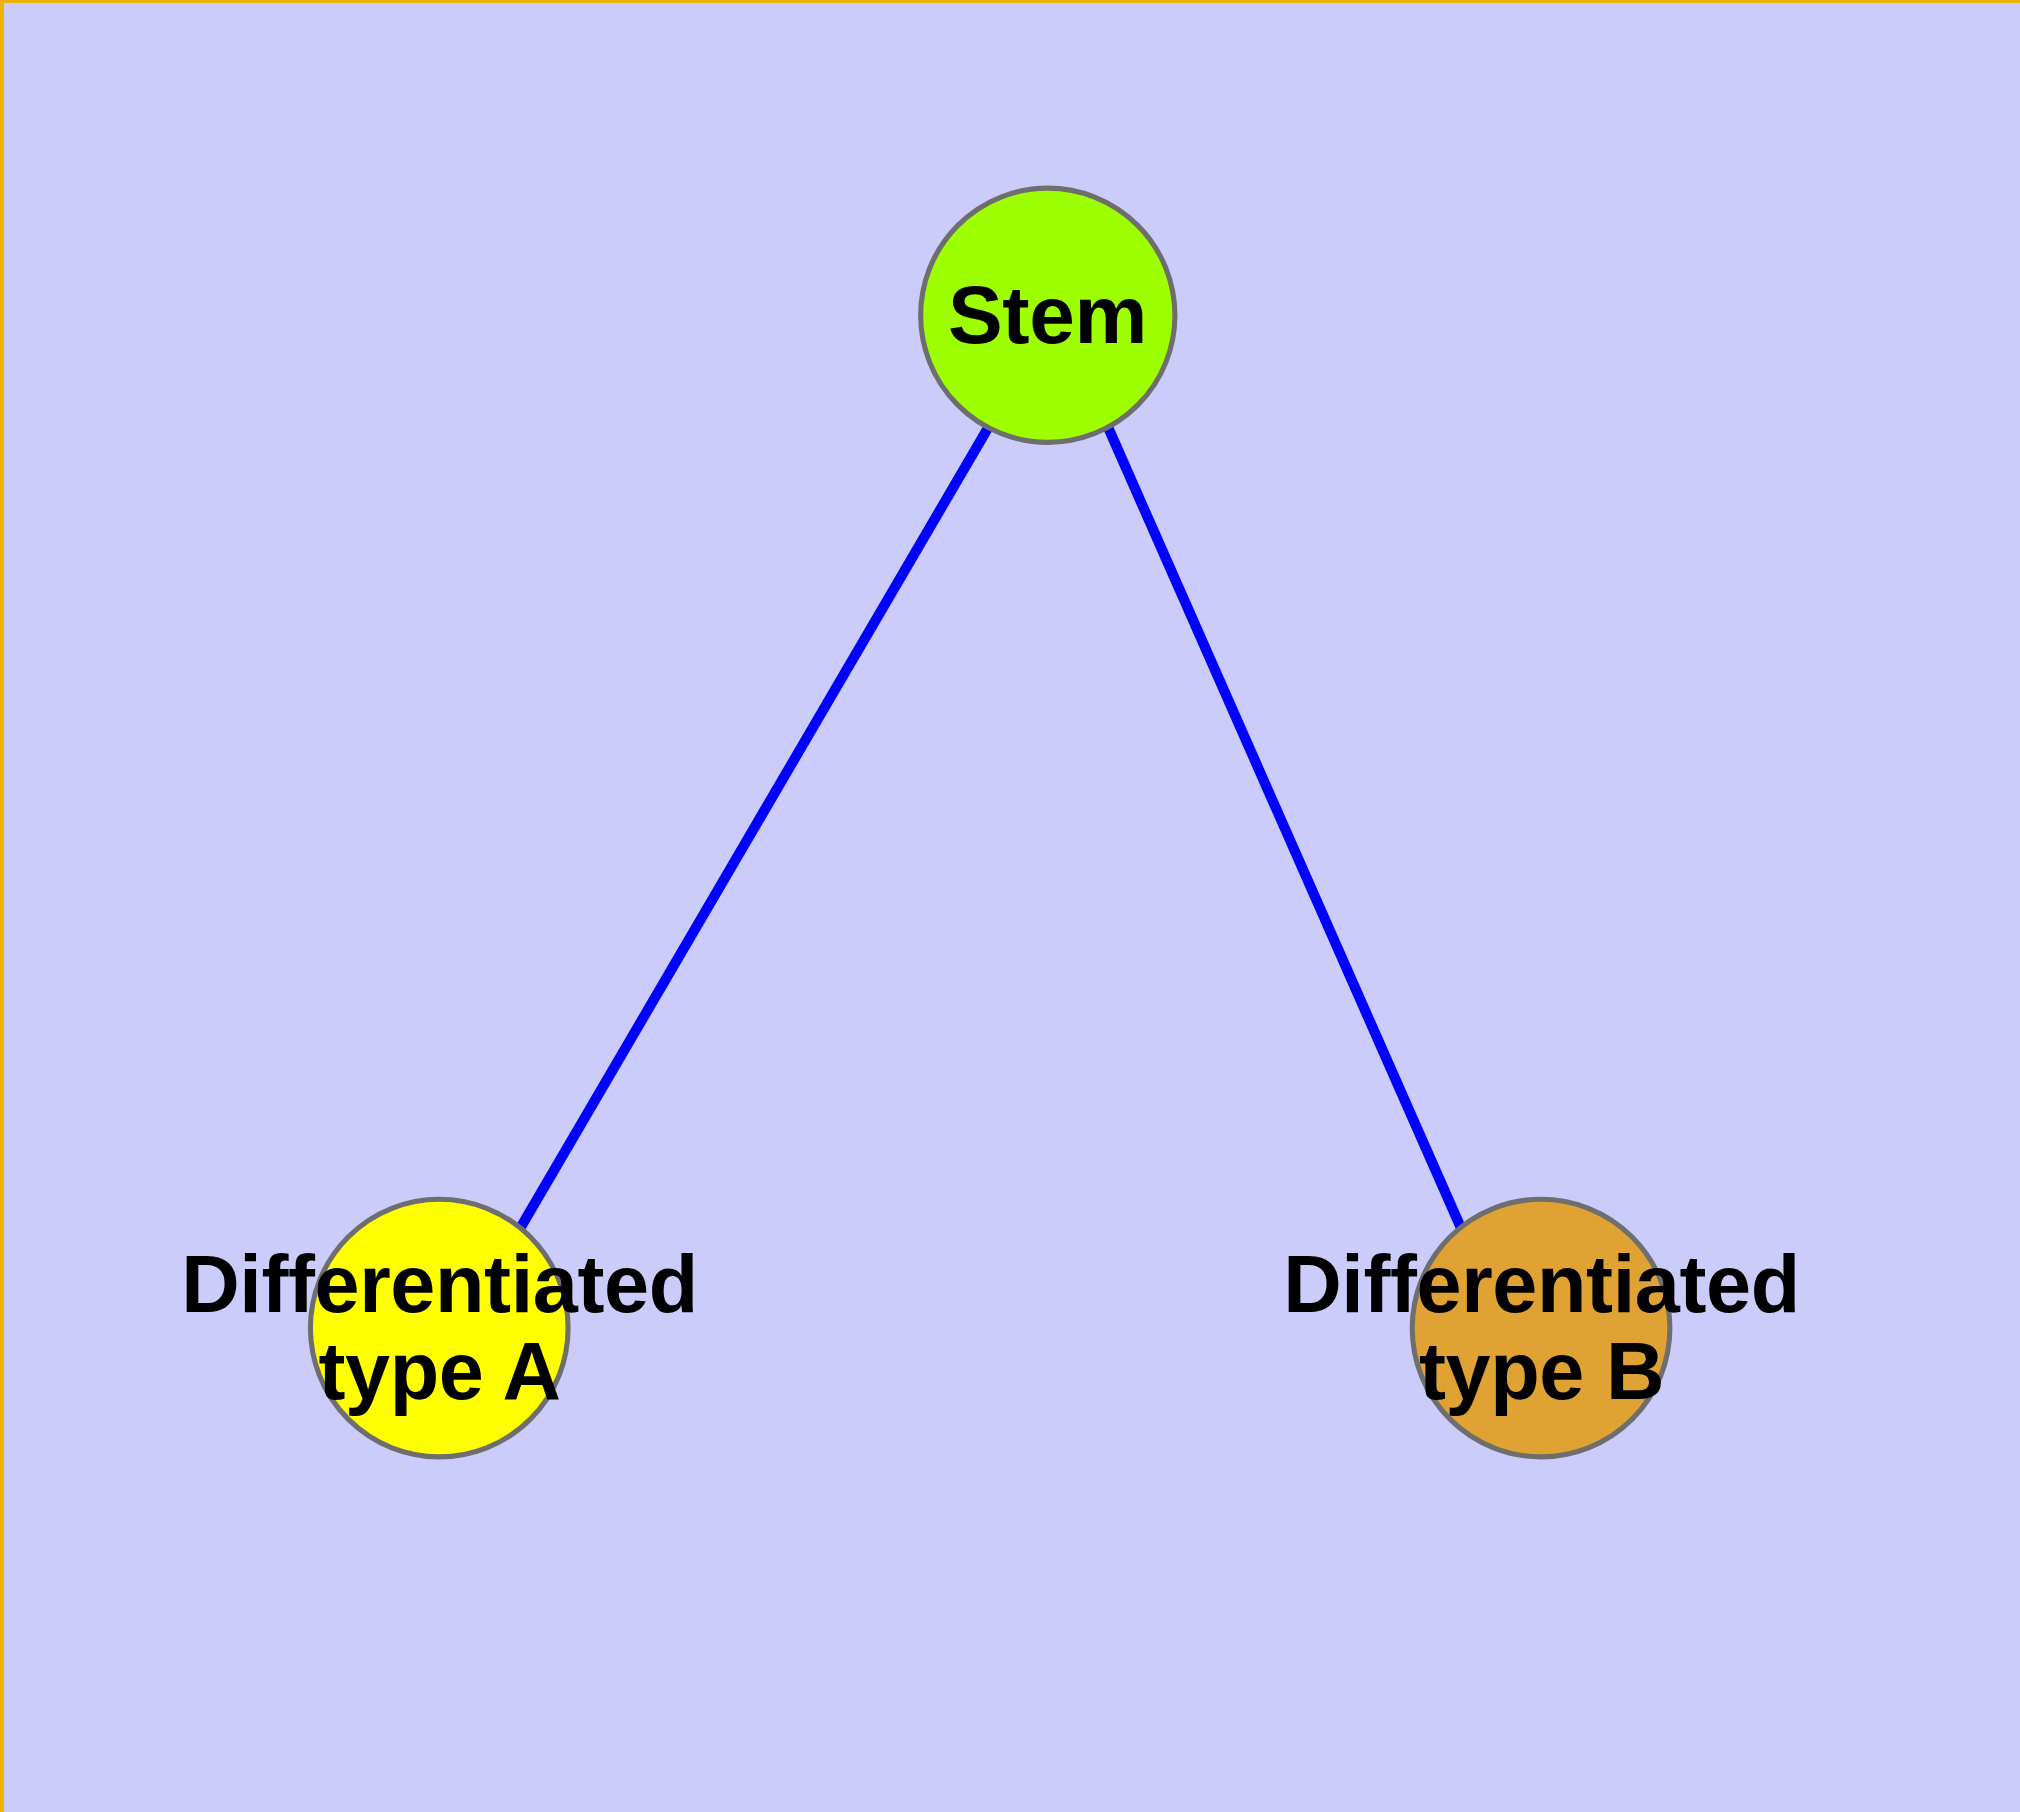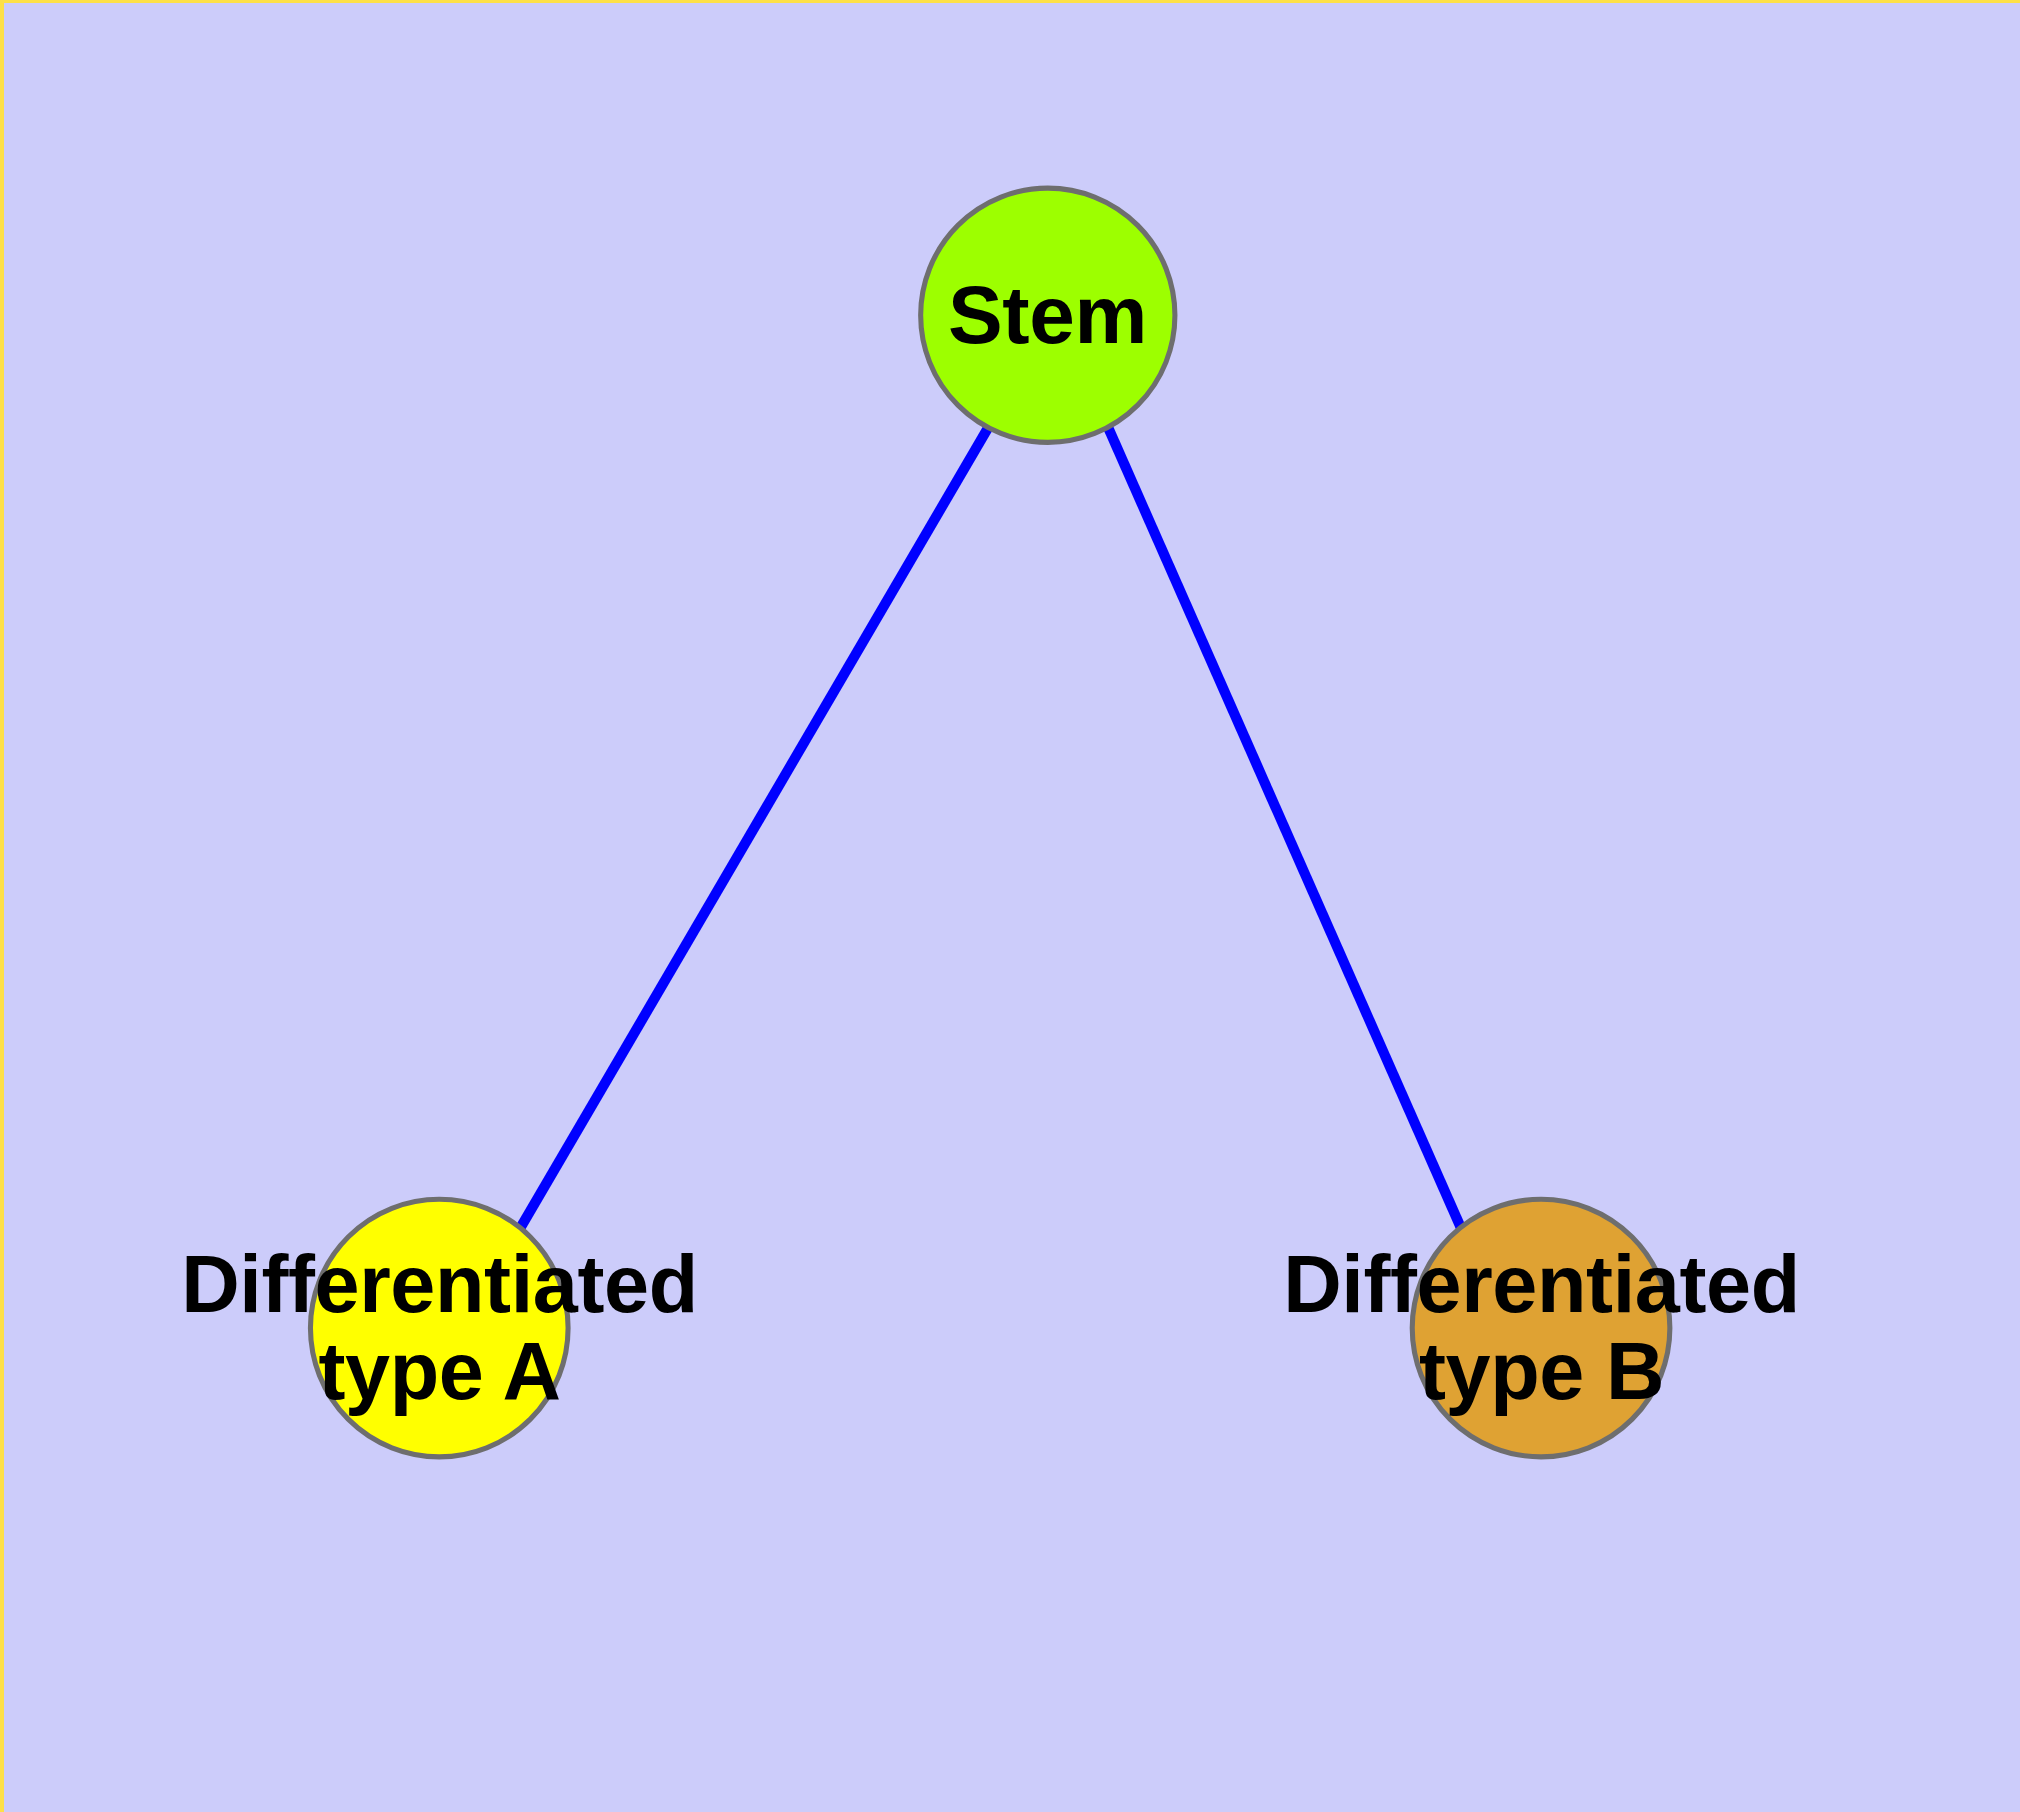--- a/index.html
+++ b/index.html
@@ -5,21 +5,21 @@
 <style>
   html, body {
     margin: 0;
     padding: 0;
     background: #ffffff;
   }
   #canvas {
     position: relative;
     width: 2021px;
     height: 1812px;
-    background: #fde047;
+    background: #eab308;
     overflow: hidden;
     font-family: "Liberation Sans", sans-serif;
   }
   #plot-bg {
     position: absolute;
     left: 4.2px;
     top: 3.4px;
     width: 2016px;
     height: 1809px;
     background: #ccccfa;

